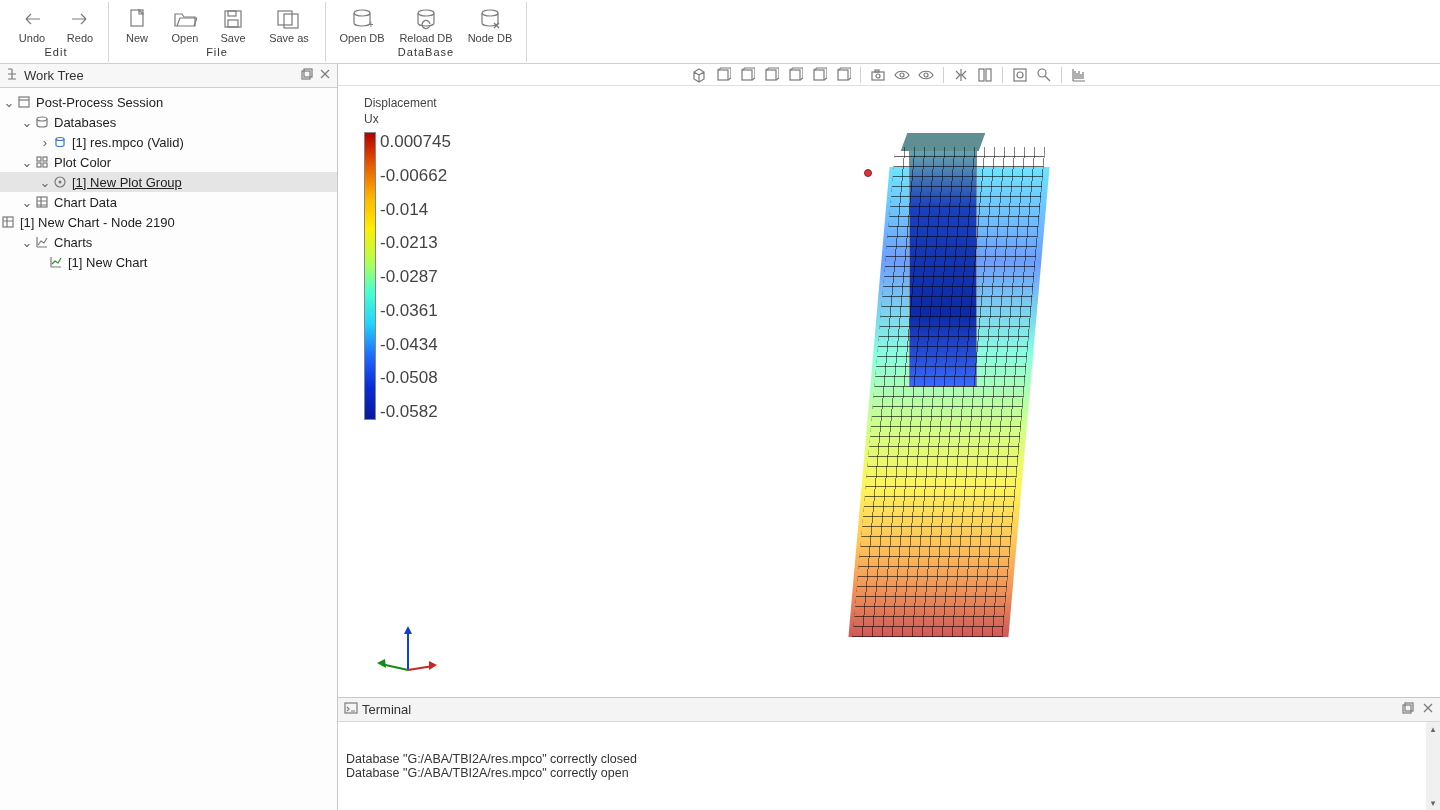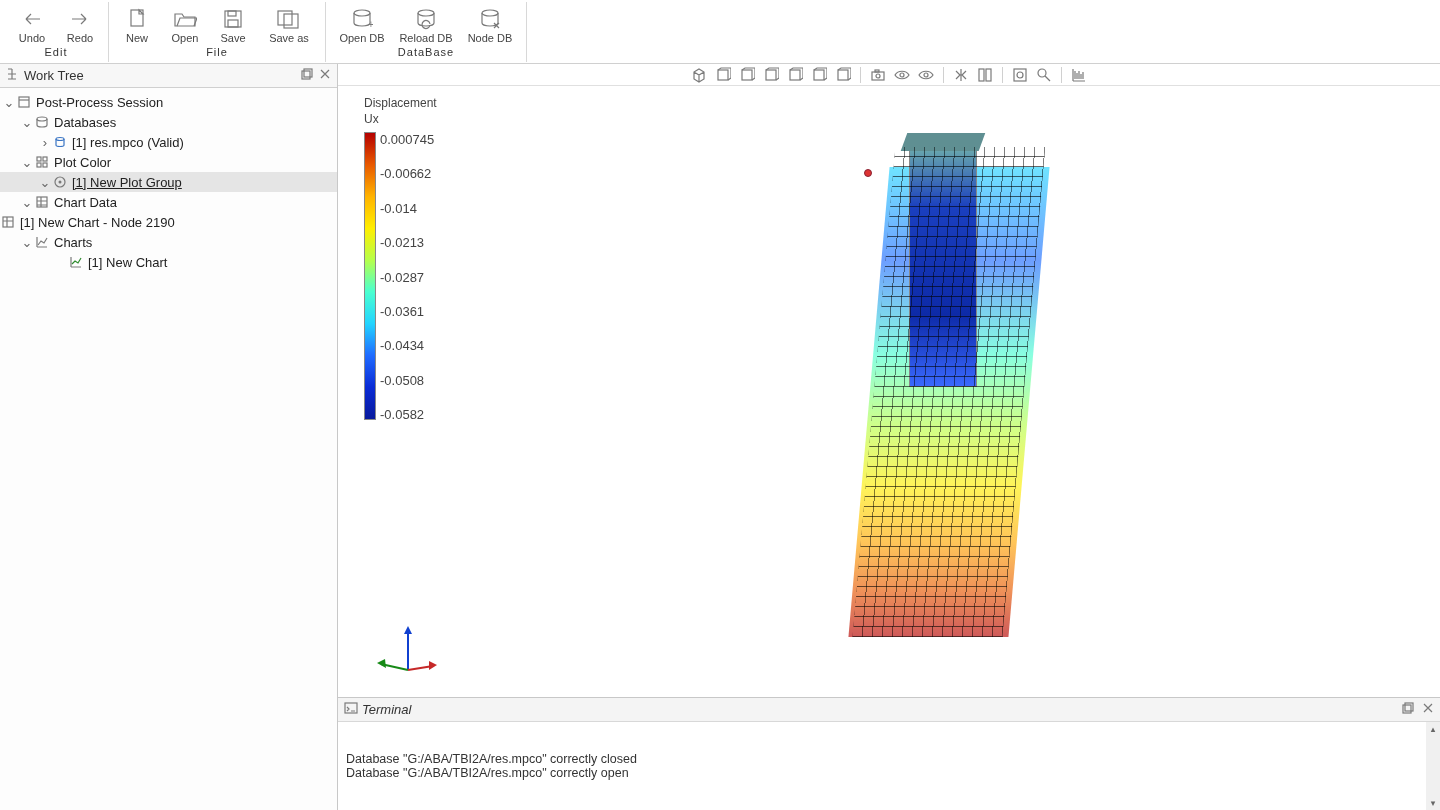--- a/index.html
+++ b/index.html
@@ -38,42 +38,42 @@
 .view-toolbar { height:22px; display:flex; align-items:center; justify-content:center; gap:4px; border-bottom:1px solid #e0e0e0; padding:0 8px;}
 .vt-btn { width:20px; height:18px; display:flex; align-items:center; justify-content:center; cursor:pointer; }
 .vt-sep { width:1px; height:16px; background:#d0d0d0; margin:0 3px;}
 .viewport { flex:1; position:relative; background:#fff; }
 
 
 .colorbar { position:absolute; left:26px; top:10px; font-size:12px; color:#444;}
 .cb-title { margin-bottom:2px; }
 .cb-body { display:flex; align-items:stretch; margin-top:6px;}
 .cb-grad { width:12px; height:288px; background:linear-gradient(to bottom,#b40000,#e85900,#ffb300,#ffee00,#b6ff4a,#4affd0,#22d4ff,#1f6bff,#0a2bd6,#081a9c); border:1px solid #888;}
-.cb-ticks { display:flex; flex-direction:column; justify-content:space-between; margin-left:4px; font-size:13px; height:290px;}
+.cb-ticks { display:flex; flex-direction:column; justify-content:space-between; margin-left:4px; font-size:17px; height:290px;}
 
 
 .model { position:absolute; left:50%; top:50%; transform:translate(-10%,-50%); }
 .tower { width:150px; height:490px; position:relative; }
 .tower .solid { position:absolute; top:0; left:35px; width:68px; height:240px; background:linear-gradient(to bottom,#6aa9ad 0%,#1a3fbf 25%,#0d2aa8 70%,#3a69ff 100%); border:1px solid #888;}
 .tower .top { position:absolute; top:-14px; left:30px; width:78px; height:18px; background:#5f8f92; transform:skewX(-20deg);}
 .tower .wire { position:absolute; inset:0; background:
    repeating-linear-gradient(to bottom, rgba(0,0,0,0) 0 9px, rgba(0,0,0,0.6) 9px 10px),
    repeating-linear-gradient(to right, rgba(0,0,0,0) 0 9px, rgba(0,0,0,0.5) 9px 10px);
    mix-blend-mode:multiply; transform:skewX(-5deg);}
 .tower .colorwire { position:absolute; left:-5px; right:-5px; top:20px; bottom:0;
    background:linear-gradient(to bottom,#22d4ff 0%,#1f6bff 20%,#4affd0 40%,#b6ff4a 55%,#ffee00 68%,#ffa500 80%,#e85900 90%,#b40000 100%);
    opacity:0.65; transform:skewX(-5deg);}
 .marker { position:absolute; top:22px; left:-10px; width:8px; height:8px; background:#d33; border-radius:50%; border:1px solid #823;}
 
 
 .triad { position:absolute; left:35px; bottom:15px; width:70px; height:60px;}
 
 
 .terminal { border-top:1px solid #c8c8c8; background:#fff; font-size:12px; }
-.term-header { display:flex; align-items:center; justify-content:space-between; padding:3px 6px; border-bottom:1px solid #d8d8d8; background:#f4f4f4;font-style:italic;}
+.term-header { display:flex; align-items:center; justify-content:space-between; padding:3px 6px; border-bottom:1px solid #d8d8d8; background:#f4f4f4;}
 .term-header .title { display:flex; align-items:center; gap:4px; font-size:13px;}
 .term-body { font-family:"Consolas","Courier New",monospace; font-size:12.5px; padding:2px 8px; white-space:pre; position:relative;}
 .term-scroll { position:absolute; right:0; top:0; bottom:0; width:14px; background:#f0f0f0; display:flex; flex-direction:column; align-items:center; justify-content:space-between; padding:2px 0;}
 .term-scroll span{font-size:9px;color:#666;cursor:pointer;}
 
 
 .blue{stroke:#3a75c4;} .green{stroke:#2e8b2e;}
 </style>
 </head>
 <body>
@@ -285,21 +285,21 @@
       <div class="tree-row" style="padding-left:20px">
         <span class="tw">⌄</span>
         <span class="ico">
             <svg width="14" height="14">
               <path d="M2 12h10M2 12V2" class="stk"></path>
               <path d="M3 10l3-4 3 2 3-5" class="stk"></path>
             </svg>
           </span>
         <span class="lbl">Charts</span>
       </div>
-      <div class="tree-row" style="padding-left:68px">
+      <div class="tree-row" style="padding-left:48px">
         <span class="ico">
             <svg width="14" height="14">
               <path d="M2 12h10M2 12V2" class="stk"></path>
               <path d="M3 9l3-3 3 2 3-5" class="stk green"></path>
             </svg>
           </span>
         <span class="lbl">[1] New Chart</span>
       </div>
 
     </div>

